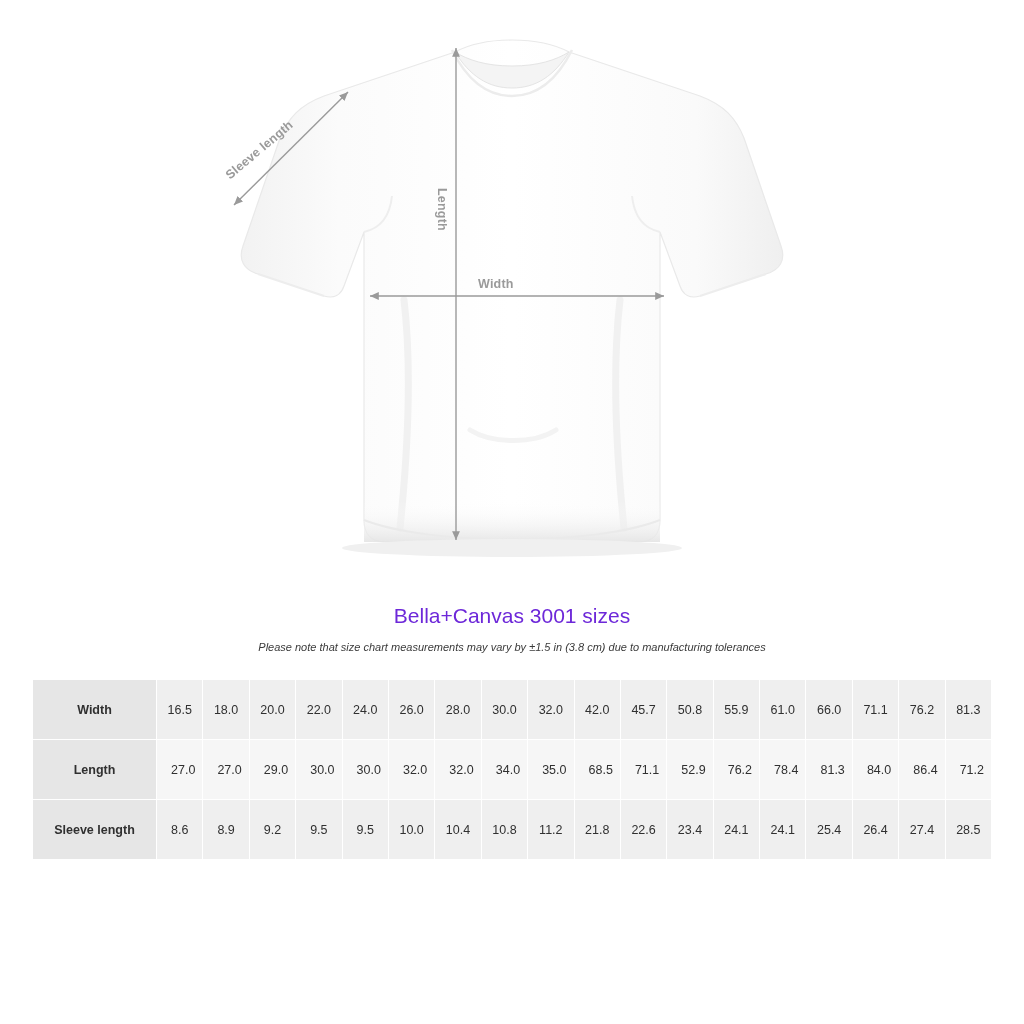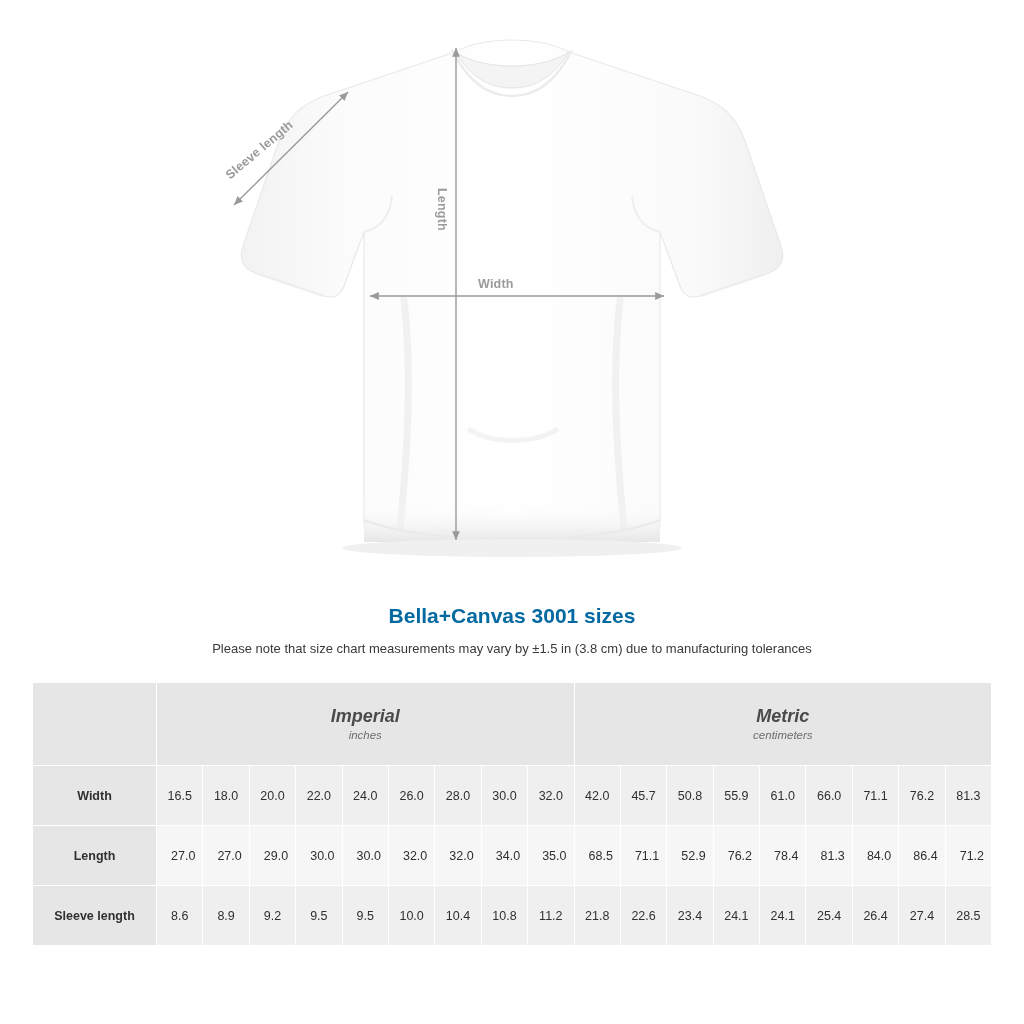--- a/index.html
+++ b/index.html
@@ -64,28 +64,29 @@
     left: 232px;
     top: 168px;
     transform: rotate(-40deg);
     transform-origin: left bottom;
   }
 
   
   .chart-title {
     text-align: center;
     font-size: 21px;
-    font-weight: bold;
-    color: #0369a1;
+    font-weight: normal;
+    color: #6d28d9;
     margin: 0;
     padding-top: 24px;
   }
   .chart-note {
     text-align: center;
-    font-size: 13px;
+    font-size: 11px;
+    font-style: italic;
     color: #3a3a3a;
     margin: 0;
     padding-top: 13px;
   }
 
   
   .table-wrap {
     margin: 26px 32px 0 32px;
     width: 960px;
   }
@@ -237,31 +238,20 @@
 <p class="chart-note">Please note that size chart measurements may vary by ±1.5 in (3.8 cm) due to manufacturing tolerances</p>
 
 <div class="table-wrap">
   <table class="size-table">
     <colgroup>
       <col style="width:124px">
       <col span="18" style="width:46.4px">
     </colgroup>
     <tbody>
 
-      <tr>
-        <td class="corner-cell"></td>
-        <td class="unitsys-cell" colspan="9">
-          <div class="unitsys-name">Imperial</div>
-          <div class="unitsys-sub">inches</div>
-        </td>
-        <td class="unitsys-cell" colspan="9">
-          <div class="unitsys-name">Metric</div>
-          <div class="unitsys-sub">centimeters</div>
-        </td>
-      </tr>
 
 
       <tr>
         <td class="row-label">Width</td>
         <td class="val">16.5</td>
         <td class="val">18.0</td>
         <td class="val">20.0</td>
         <td class="val">22.0</td>
         <td class="val">24.0</td>
         <td class="val">26.0</td>

